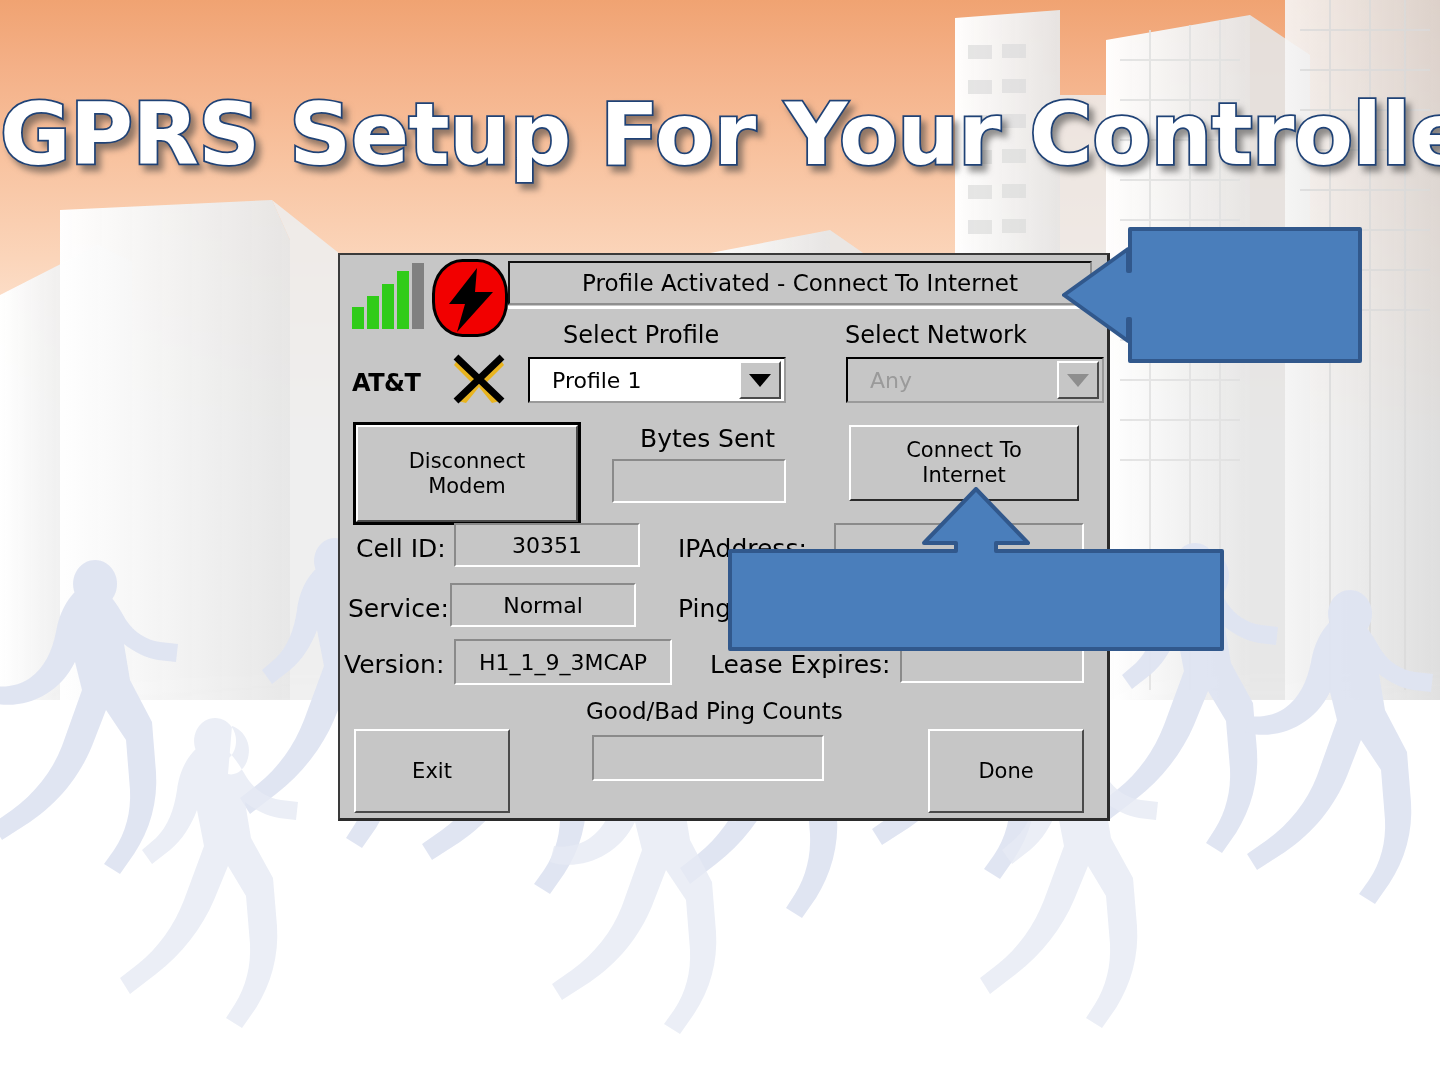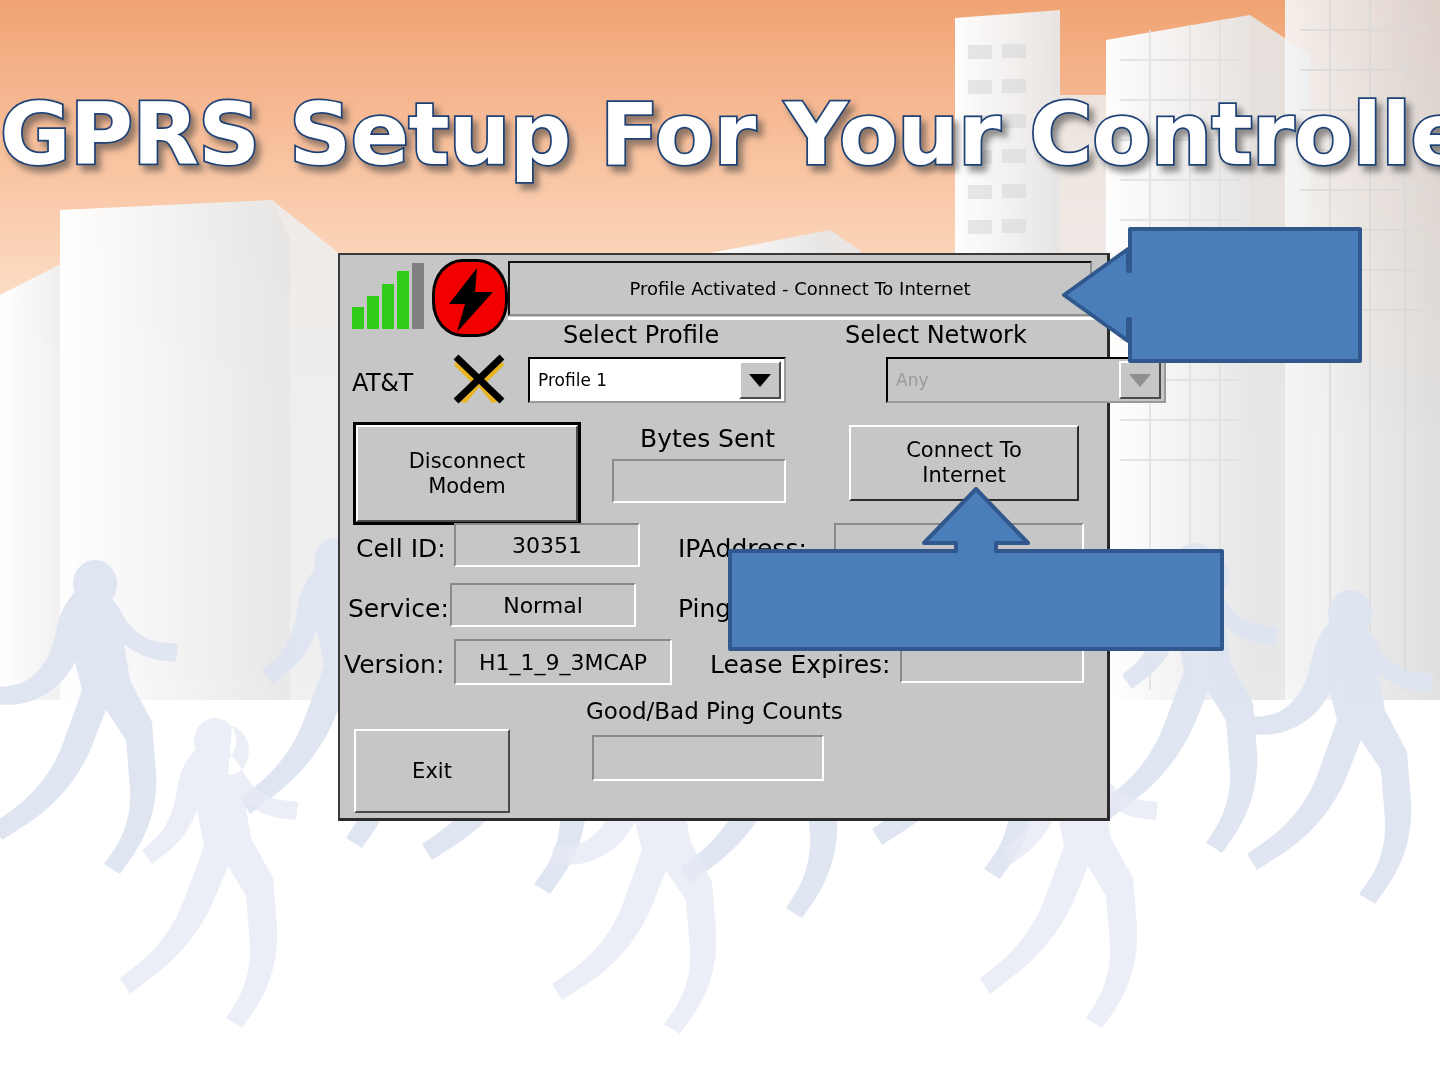--- a/index.html
+++ b/index.html
@@ -99,27 +99,27 @@
     position: absolute;
     display: flex; align-items: center; justify-content: center;
     font-size: 22px;
     color: #000;
     overflow: hidden;
     white-space: nowrap;
   }
 
   
   #status-bar {
-    position: absolute; left: 168px; top: 6px; width: 584px; height: 55px;
+    position: absolute; left: 168px; top: 6px; width: 584px; height: 44px;
     background: #c6c6c6;
     border: 2px solid #111111;
     border-right-color: #8f8f8f;
     border-bottom-color: #8f8f8f;
     display: flex; align-items: center; justify-content: center;
-    font-size: 18px;
+    font-size: 23px;
     white-space: nowrap;
   }
   #status-bar::after {
     content: ""; position: absolute;
     left: -2px; bottom: -6px; width: 588px; height: 3px;
     background: #ffffff;
   }
 
   
   #signal-icon { position: absolute; left: 10px; top: 8px; width: 78px; height: 66px; }
@@ -133,50 +133,50 @@
   
   #modem-logo {
     position: absolute; left: 92px; top: 4px; width: 76px; height: 78px;
     background: #f20000;
     border: 3px solid #000000;
     border-radius: 40% / 45%;
   }
   #modem-logo svg { position: absolute; left: 8px; top: 4px; }
 
   
-  #carrier-label { position: absolute; left: 12px; top: 114px; font-size: 24px; font-weight: normal;
+  #carrier-label { position: absolute; left: 12px; top: 114px; font-size: 24px; font-weight: bold;
                    font-family: "DejaVu Sans", sans-serif; letter-spacing: -0.5px; }
   #no-service-icon { position: absolute; left: 110px; top: 98px; width: 58px; height: 52px; }
 
   
   #select-profile-label { left: 223px; top: 68px; font-size: 24px; }
   #select-network-label { left: 505px; top: 68px; font-size: 24px; }
 
   
   .combo {
     position: absolute; height: 46px;
     display: flex; align-items: center;
     border-top: 2px solid #000000;
     border-left: 2px solid #000000;
     border-right: 2px solid #9a9a9a;
     border-bottom: 2px solid #9a9a9a;
   }
-  .combo .cval { flex: 1; padding-left: 8px; font-size: 17px; white-space: nowrap; }
+  .combo .cval { flex: 1; padding-left: 22px; font-size: 22px; white-space: nowrap; }
   .combo .carrow {
     width: 42px; height: 38px; margin-right: 3px;
     display: flex; align-items: center; justify-content: center;
     background: #c6c6c6;
     border-top: 2px solid #ffffff;
     border-left: 2px solid #ffffff;
     border-right: 2px solid #4a4a4a;
     border-bottom: 2px solid #4a4a4a;
   }
   #profile-combo { left: 188px; top: 102px; width: 258px; background: #ffffff; }
   #profile-combo .cval { color: #000; }
-  #network-combo { left: 506px; top: 102px; width: 280px; background: #c6c6c6; margin-left: 40px; }
+  #network-combo { left: 506px; top: 102px; width: 258px; background: #c6c6c6; }
   #network-combo .cval { color: #9a9a9a; }
   .tri { width: 0; height: 0; border-left: 11px solid transparent; border-right: 11px solid transparent; }
   .tri-dark { border-top: 13px solid #000000; }
   .tri-gray { border-top: 13px solid #8e8e8e; }
 
   
   #app-version {
     position: absolute; left: 0; bottom: 8px; width: 100%;
     text-align: center; font-size: 22px;
   }
@@ -396,20 +396,21 @@
       <div class="lbl" style="left:4px; top:398px;">Version:</div>
       <div class="fieldbox sunken" style="left:114px; top:384px; width:218px; height:46px;">H1_1_9_3MCAP</div>
 
       <div class="lbl" style="left:370px; top:398px;">Lease Expires:</div>
       <div class="fieldbox sunken" style="left:560px; top:384px; width:184px; height:44px;"></div>
 
       <div class="lbl" style="left:246px; top:444px; font-size:23px;">Good/Bad Ping Counts</div>
       <div class="fieldbox sunken" style="left:252px; top:480px; width:232px; height:46px;"></div>
 
       <div class="btn raised" style="left:14px; top:474px; width:156px; height:84px;">Exit</div>
+      <div class="btn raised" style="left:588px; top:474px; width:156px; height:84px;">Done</div>
 
 
     </div>
   </div>
 
   <div class="callout" style="left:1062px; top:227px;">
     <svg width="300" height="136" viewBox="0 0 300 136">
       <path d="M66,43 L66,18 L2,68 L66,118 L66,93 L298,93 L298,43 Z
                M66,43 L66,18 L2,68 L66,118 L66,93 Z" fill="none"></path>
       <path d="M68,2 L298,2 L298,134 L68,134 L68,92 L66,92 L66,114 L2,68 L66,22 L66,44 L68,44 Z" fill="#4a7ebb" stroke="#31588c" stroke-width="4" stroke-linejoin="round"></path>

